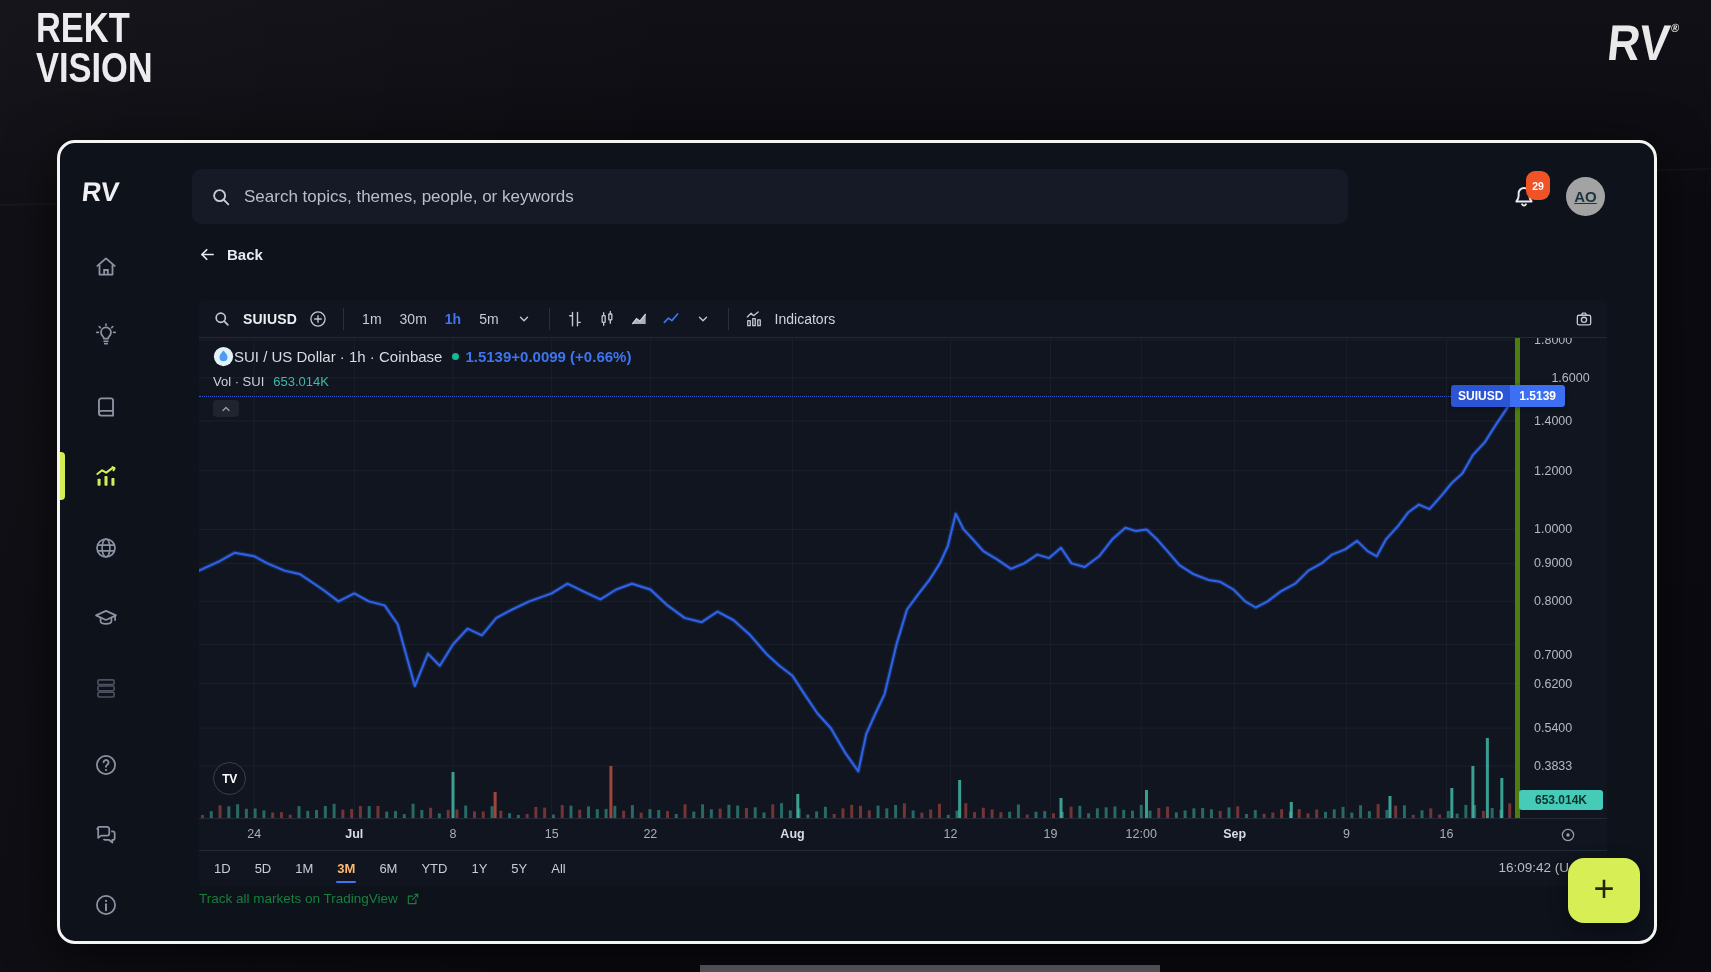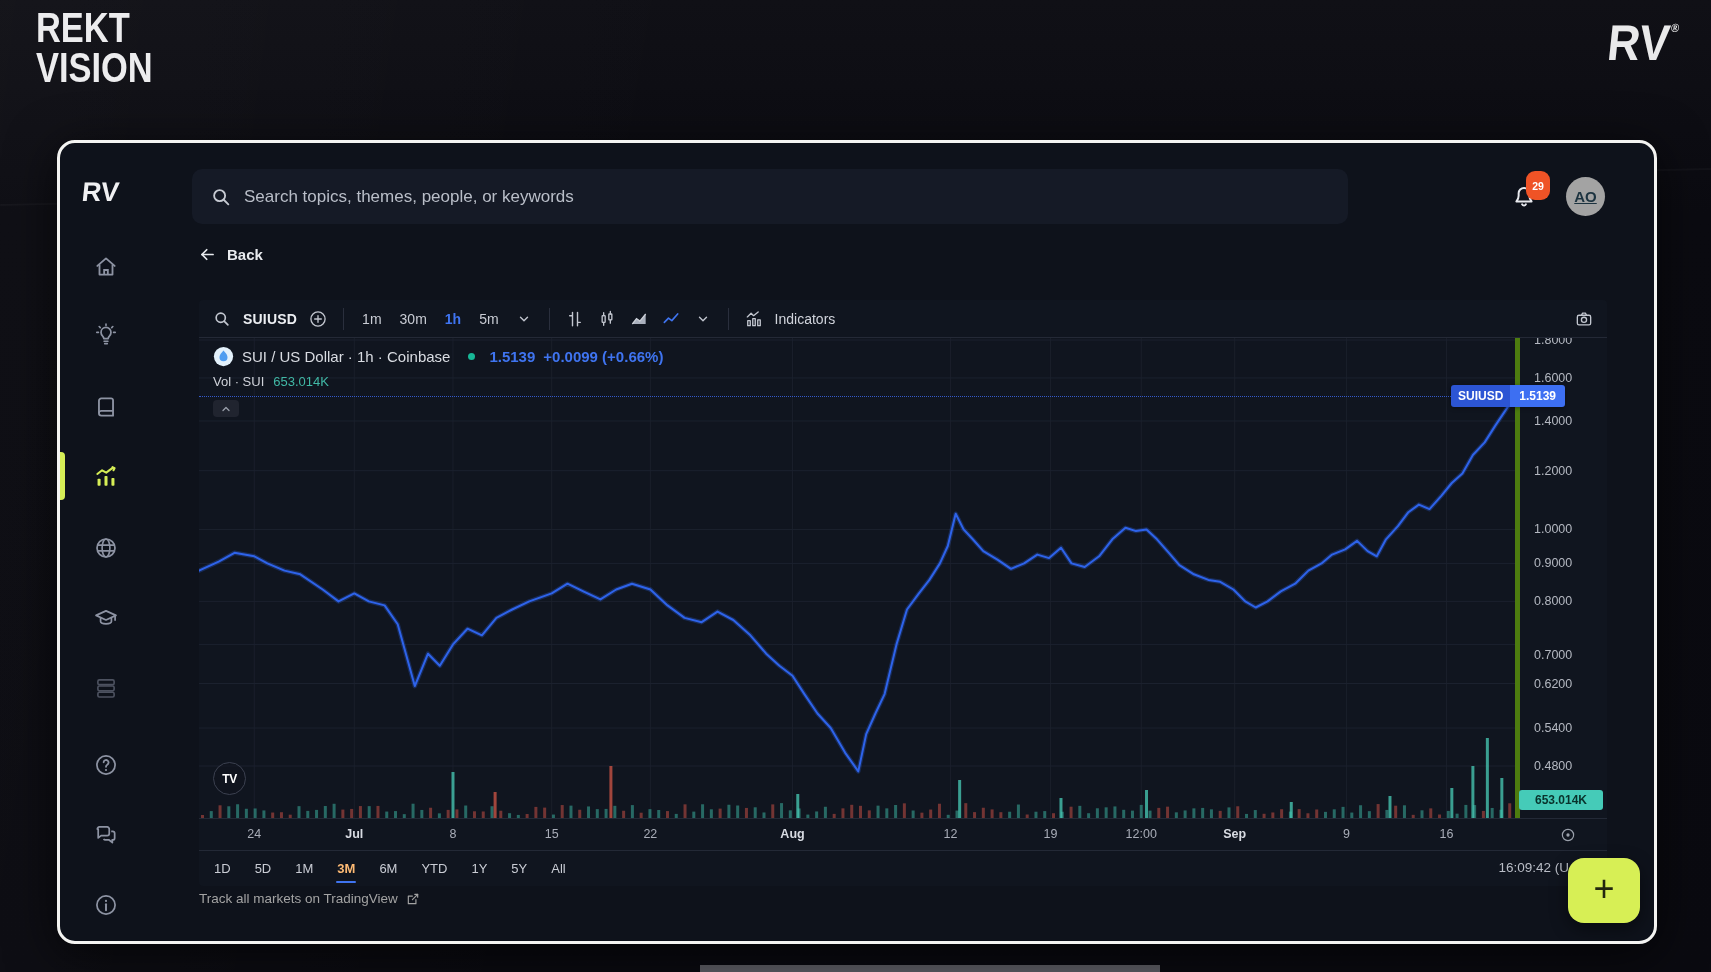--- a/index.html
+++ b/index.html
@@ -57,21 +57,21 @@
   .ivl { padding:2px 4px; cursor:pointer; }
   .ivl.active { color:#3f74f0; font-weight:700; }
   .ind-label { color:#d1d4dc; }
   .cam { position:absolute; right:12px; top:8px; }
 
   .plot-wrap { position:absolute; left:0; top:38px; width:1316px; height:480px; overflow:hidden; }
   .plot-wrap svg.chart { position:absolute; left:0; top:0; }
   .axis-col { position:absolute; left:1316px; top:38px; width:92px; height:480px; border-left:5px solid #4d7c0f; overflow:hidden; }
   .ytick { position:absolute; left:0; width:100%; text-align:left; padding-left:14px; color:#b4b8c1; font-size:12.5px; transform:translateY(-50%); }
 
-  .legend { position:absolute; left:14px; top:8px; display:flex; align-items:center; gap:8px; font-size:15px; color:#d9dce2; white-space:nowrap; }
+  .legend { position:absolute; left:14px; top:8px; display:flex; align-items:center; font-size:15px; color:#d9dce2; white-space:nowrap; }
   .legend .coin { width:21px; height:21px; }
   .mkt-dot { width:7px; height:7px; border-radius:50%; background:#17b897; margin:0 6px 0 10px; }
   .legend .price-blue { color:#3f74f0; font-weight:600; }
   .legend2 { position:absolute; left:14px; top:36px; display:flex; gap:9px; font-size:13px; color:#cfd2d9; }
   .legend2 .vol-val { color:#41b8a5; }
   .collapse-btn { position:absolute; left:14px; top:62px; width:26px; height:17px; background:#20242f; border-radius:4px; color:#9aa0ab; display:flex; align-items:center; justify-content:center; }
   .collapse-btn svg { width:12px; height:12px; }
 
   .cur-line { position:absolute; left:0; width:1316px; border-top:1px dotted #3a66e8; opacity:.85; }
   .price-tag { position:absolute; left:1252px; display:flex; height:22px; border-radius:3px; overflow:hidden; font-size:12px; font-weight:700; color:#fff; box-shadow:0 1px 4px rgba(0,0,0,.4); }
@@ -86,21 +86,21 @@
   .xtick.major { font-weight:700; color:#d8dbe2; }
   .axis-gear { position:absolute; right:30px; top:7px; width:18px; height:18px; color:#9aa0ab; }
   .axis-gear svg { width:18px; height:18px; }
 
   .ranges { position:absolute; left:0; top:550px; width:100%; height:36px; border-top:1px solid #232936; display:flex; align-items:center; padding:0 14px; gap:22px; font-size:13px; color:#c9ccd4; }
   .rng { position:relative; padding:3px 1px; cursor:pointer; }
   .rng.active { color:#fdba74; font-weight:700; }
   .rng.active::after { content:""; position:absolute; left:0; right:0; bottom:-4px; height:2px; background:#3f74f0; border-radius:2px; }
   .clock { position:absolute; right:38px; top:560px; font-size:13.5px; color:#b9bdc6; }
 
-  .attribution { position:absolute; left:139px; top:748px; display:flex; align-items:center; gap:8px; color:#a3a3a3; font-size:13.5px; }
+  .attribution { position:absolute; left:139px; top:748px; display:flex; align-items:center; gap:8px; color:#15803d; font-size:13.5px; }
   .attribution svg { width:14px; height:14px; }
 
   .fab { position:absolute; left:1508px; top:715px; width:72px; height:65px; background:#d7ef55; border-radius:16px; display:flex; align-items:center; justify-content:center; box-shadow:0 6px 18px rgba(0,0,0,.45); cursor:pointer; }
   .fab span { font-size:36px; font-weight:400; color:#23270f; line-height:1; margin-top:-3px; }
 </style>
 </head>
 <body>
 
 <div class="bg-deco"></div>
 <div class="bg-seam"></div>
@@ -507,30 +507,30 @@
           <svg viewBox="0 0 24 24" fill="none" stroke="currentColor" stroke-width="2.6" stroke-linecap="round" stroke-linejoin="round">
               <path d="M6 15l6-6 6 6"></path>
             </svg>
         </div>
         <div class="tv-badge">TV</div>
       </div>
 
       <div class="axis-col">
         <div id="yticks">
             <div class="ytick" style="top: 2px;">1.8000</div>
-            <div class="ytick" style="top: 40px;">1.6000</div>
+            <div class="ytick" style="top: 40px; text-align: center;">1.6000</div>
             <div class="ytick" style="top: 82.9983px;">1.4000</div>
             <div class="ytick" style="top: 132.681px;">1.2000</div>
             <div class="ytick" style="top: 191.443px;">1.0000</div>
             <div class="ytick" style="top: 225.4px;">0.9000</div>
             <div class="ytick" style="top: 263.362px;">0.8000</div>
             <div class="ytick" style="top: 317px;">0.7000</div>
             <div class="ytick" style="top: 345.513px;">0.6200</div>
             <div class="ytick" style="top: 390.039px;">0.5400</div>
-            <div class="ytick" style="top: 428px;">0.4800</div>
+            <div class="ytick" style="top: 428px;">0.3833</div>
           </div>
       </div>
       <div class="price-tag" id="price-tag" style="top: 84.7891px;">
         <span class="pt-sym">SUIUSD</span>
         <span class="pt-val">1.5139</span>
       </div>
       <div class="vol-tag">653.014K</div>
 
       <div class="xaxis">
         <div id="xticks">

